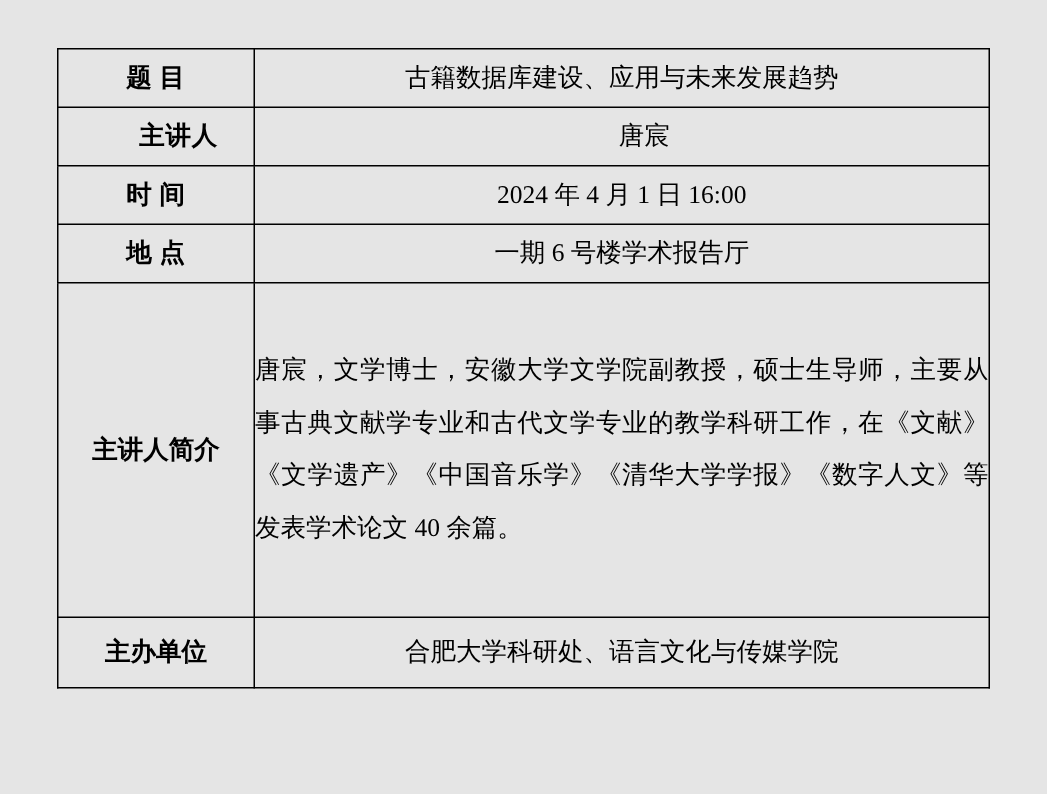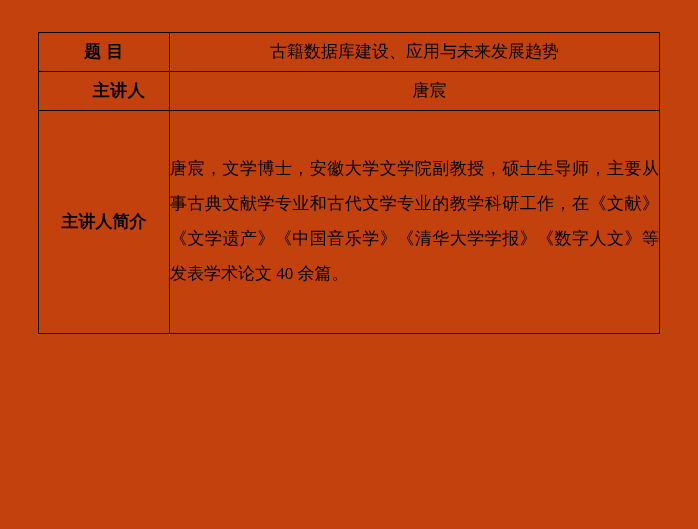--- a/index.html
+++ b/index.html
@@ -11,21 +11,21 @@
     width: 698px;
     height: 529px;
     font-family: "Liberation Serif", "DejaVu Serif", serif;
     color: #000000;
     overflow: hidden;
   }
   .page {
     position: relative;
     width: 698px;
     height: 529px;
-    background: #c2410c;
+    background: #e5e5e5;
   }
   table.info-table {
     position: absolute;
     left: 38px;
     top: 32px;
     width: 622px;
     border-collapse: collapse;
     table-layout: fixed;
   }
   table.info-table td {
@@ -74,19 +74,31 @@
   <table class="info-table">
     <tbody>
       <tr class="row-title">
         <td class="label">题  目</td>
         <td class="value">古籍数据库建设、应用与未来发展趋势</td>
       </tr>
       <tr class="row-speaker">
         <td class="label">主讲人</td>
         <td class="value">唐宸</td>
       </tr>
+      <tr class="row-time">
+        <td class="label">时  间</td>
+        <td class="value">2024 年 4 月 1 日 16:00</td>
+      </tr>
+      <tr class="row-place">
+        <td class="label">地  点</td>
+        <td class="value">一期 6 号楼学术报告厅</td>
+      </tr>
       <tr class="row-bio">
         <td class="label label-wide">主讲人简介</td>
         <td class="bio-value">唐宸，文学博士，安徽大学文学院副教授，硕士生导师，主要从事古典文献学专业和古代文学专业的教学科研工作，在《文献》《文学遗产》《中国音乐学》《清华大学学报》《数字人文》等发表学术论文 40 余篇。</td>
+      </tr>
+      <tr class="row-host">
+        <td class="label label-wide">主办单位</td>
+        <td class="value">合肥大学科研处、语言文化与传媒学院</td>
       </tr>
     </tbody>
   </table>
 </div>
 
 </body></html>

